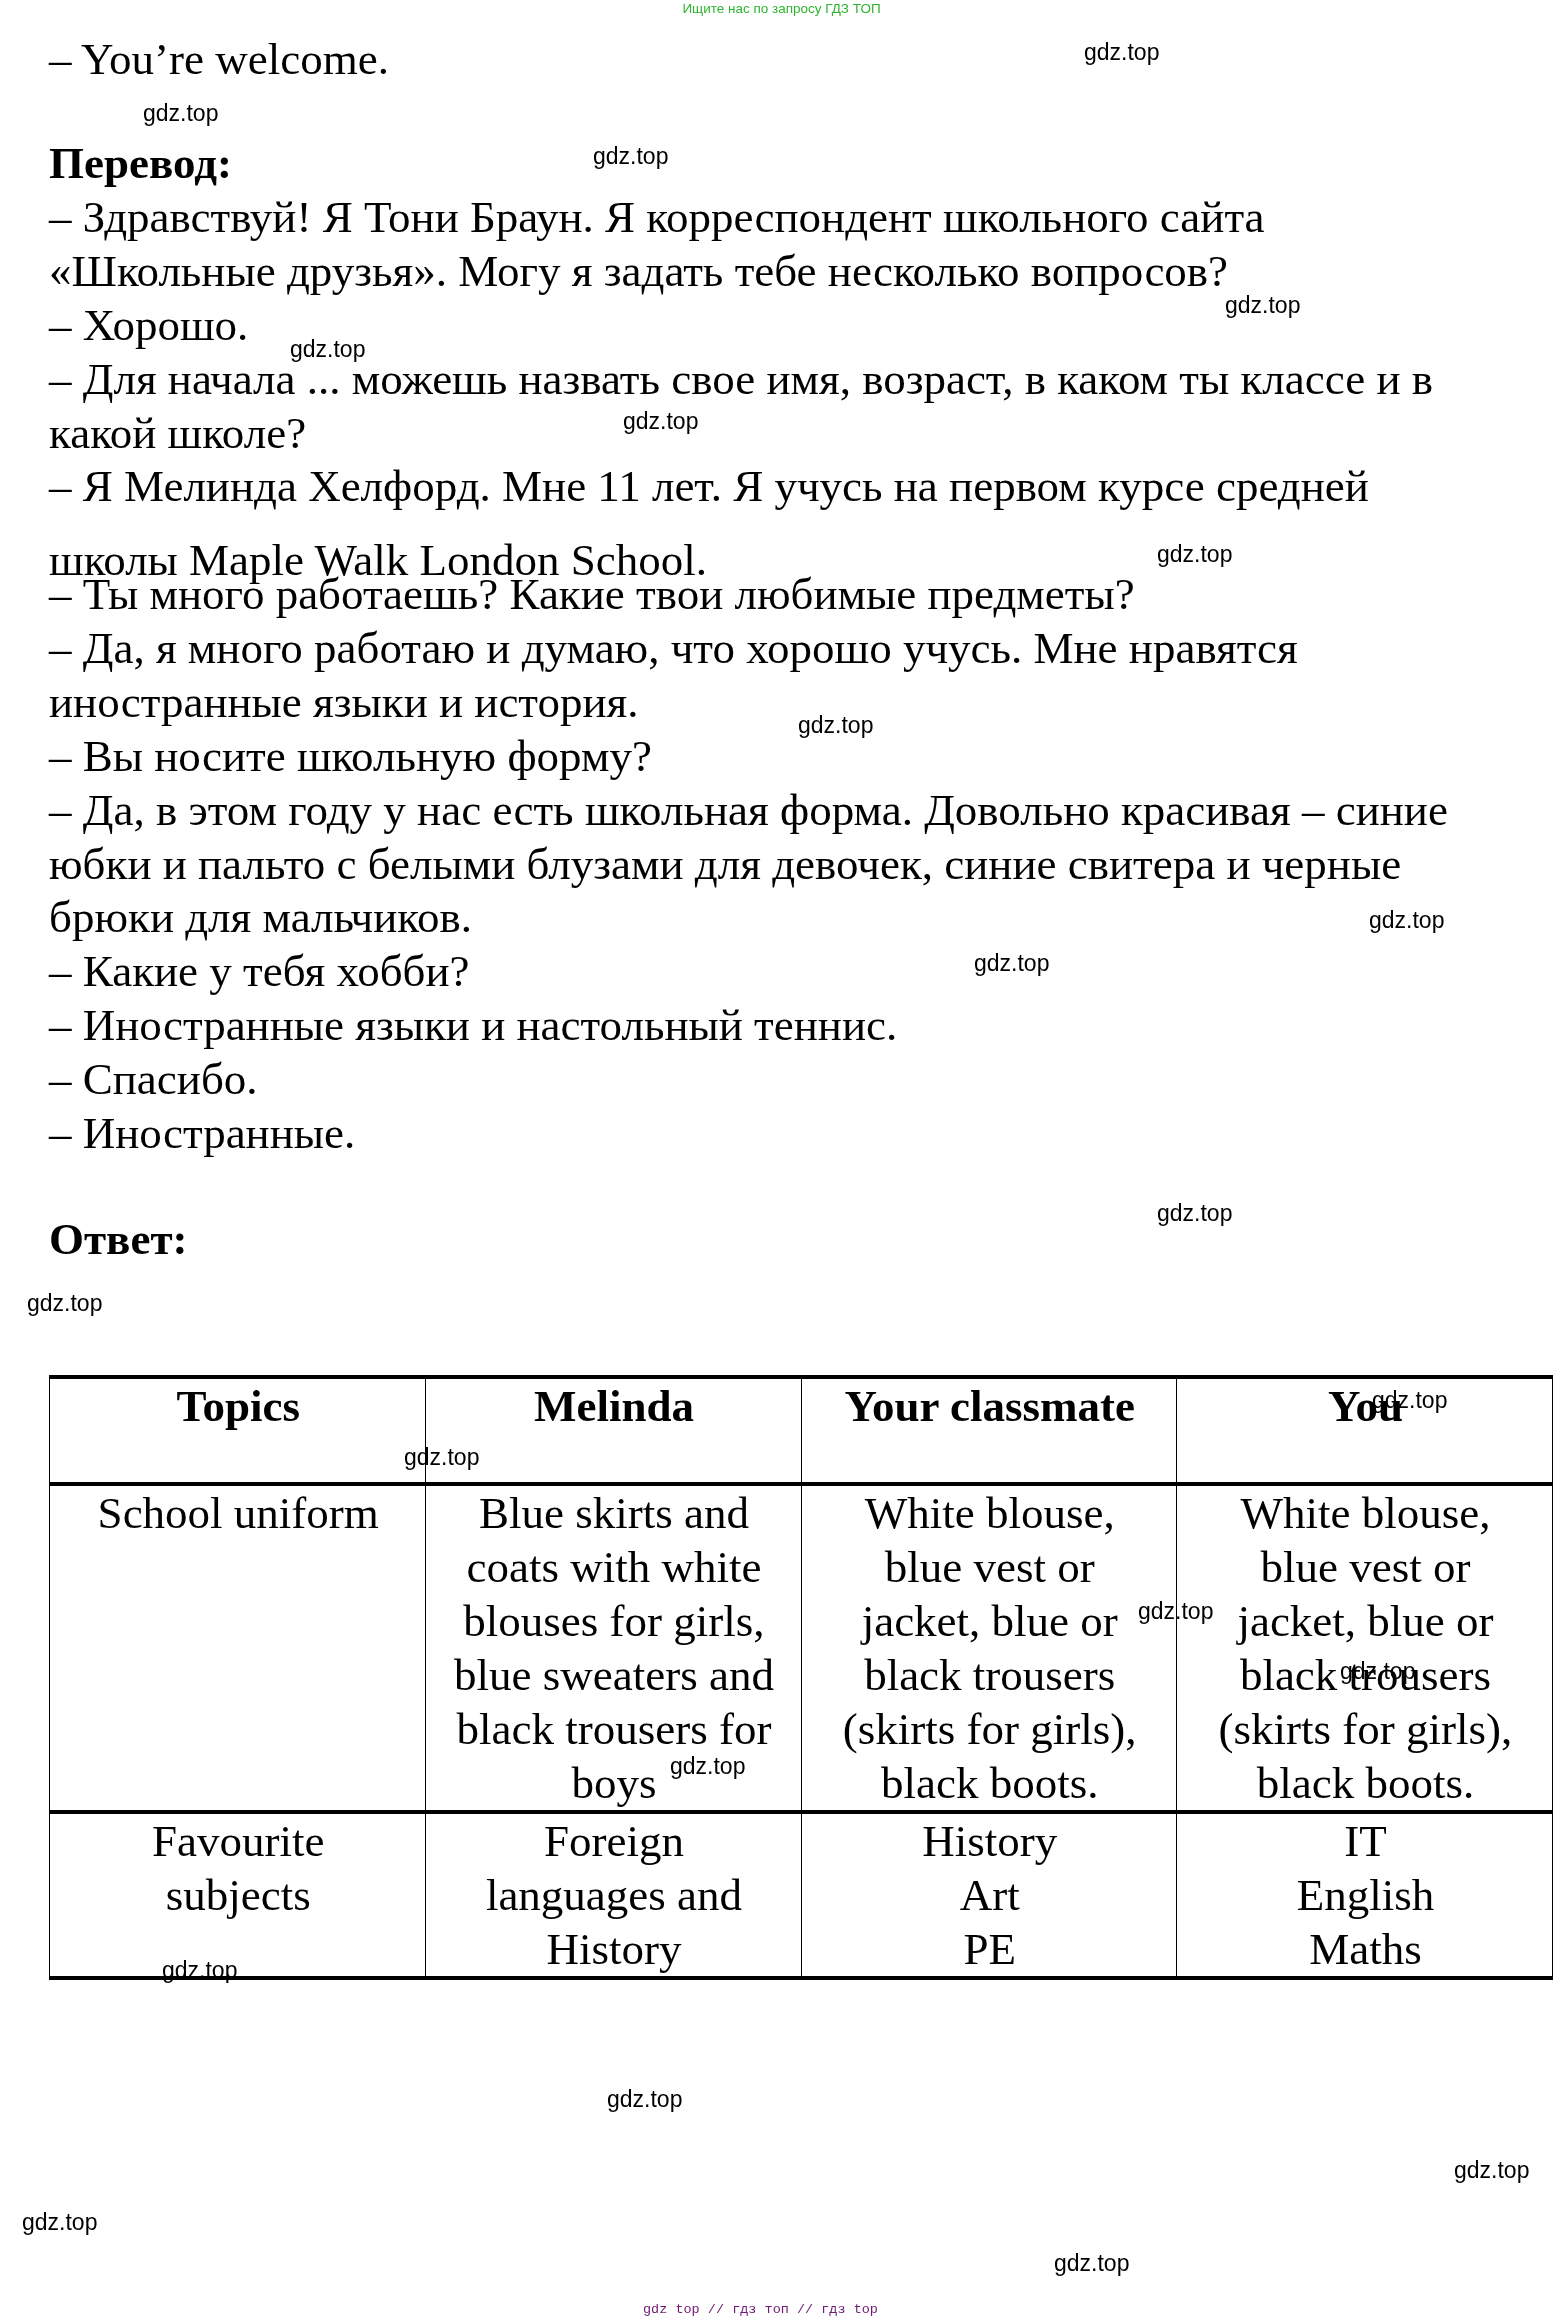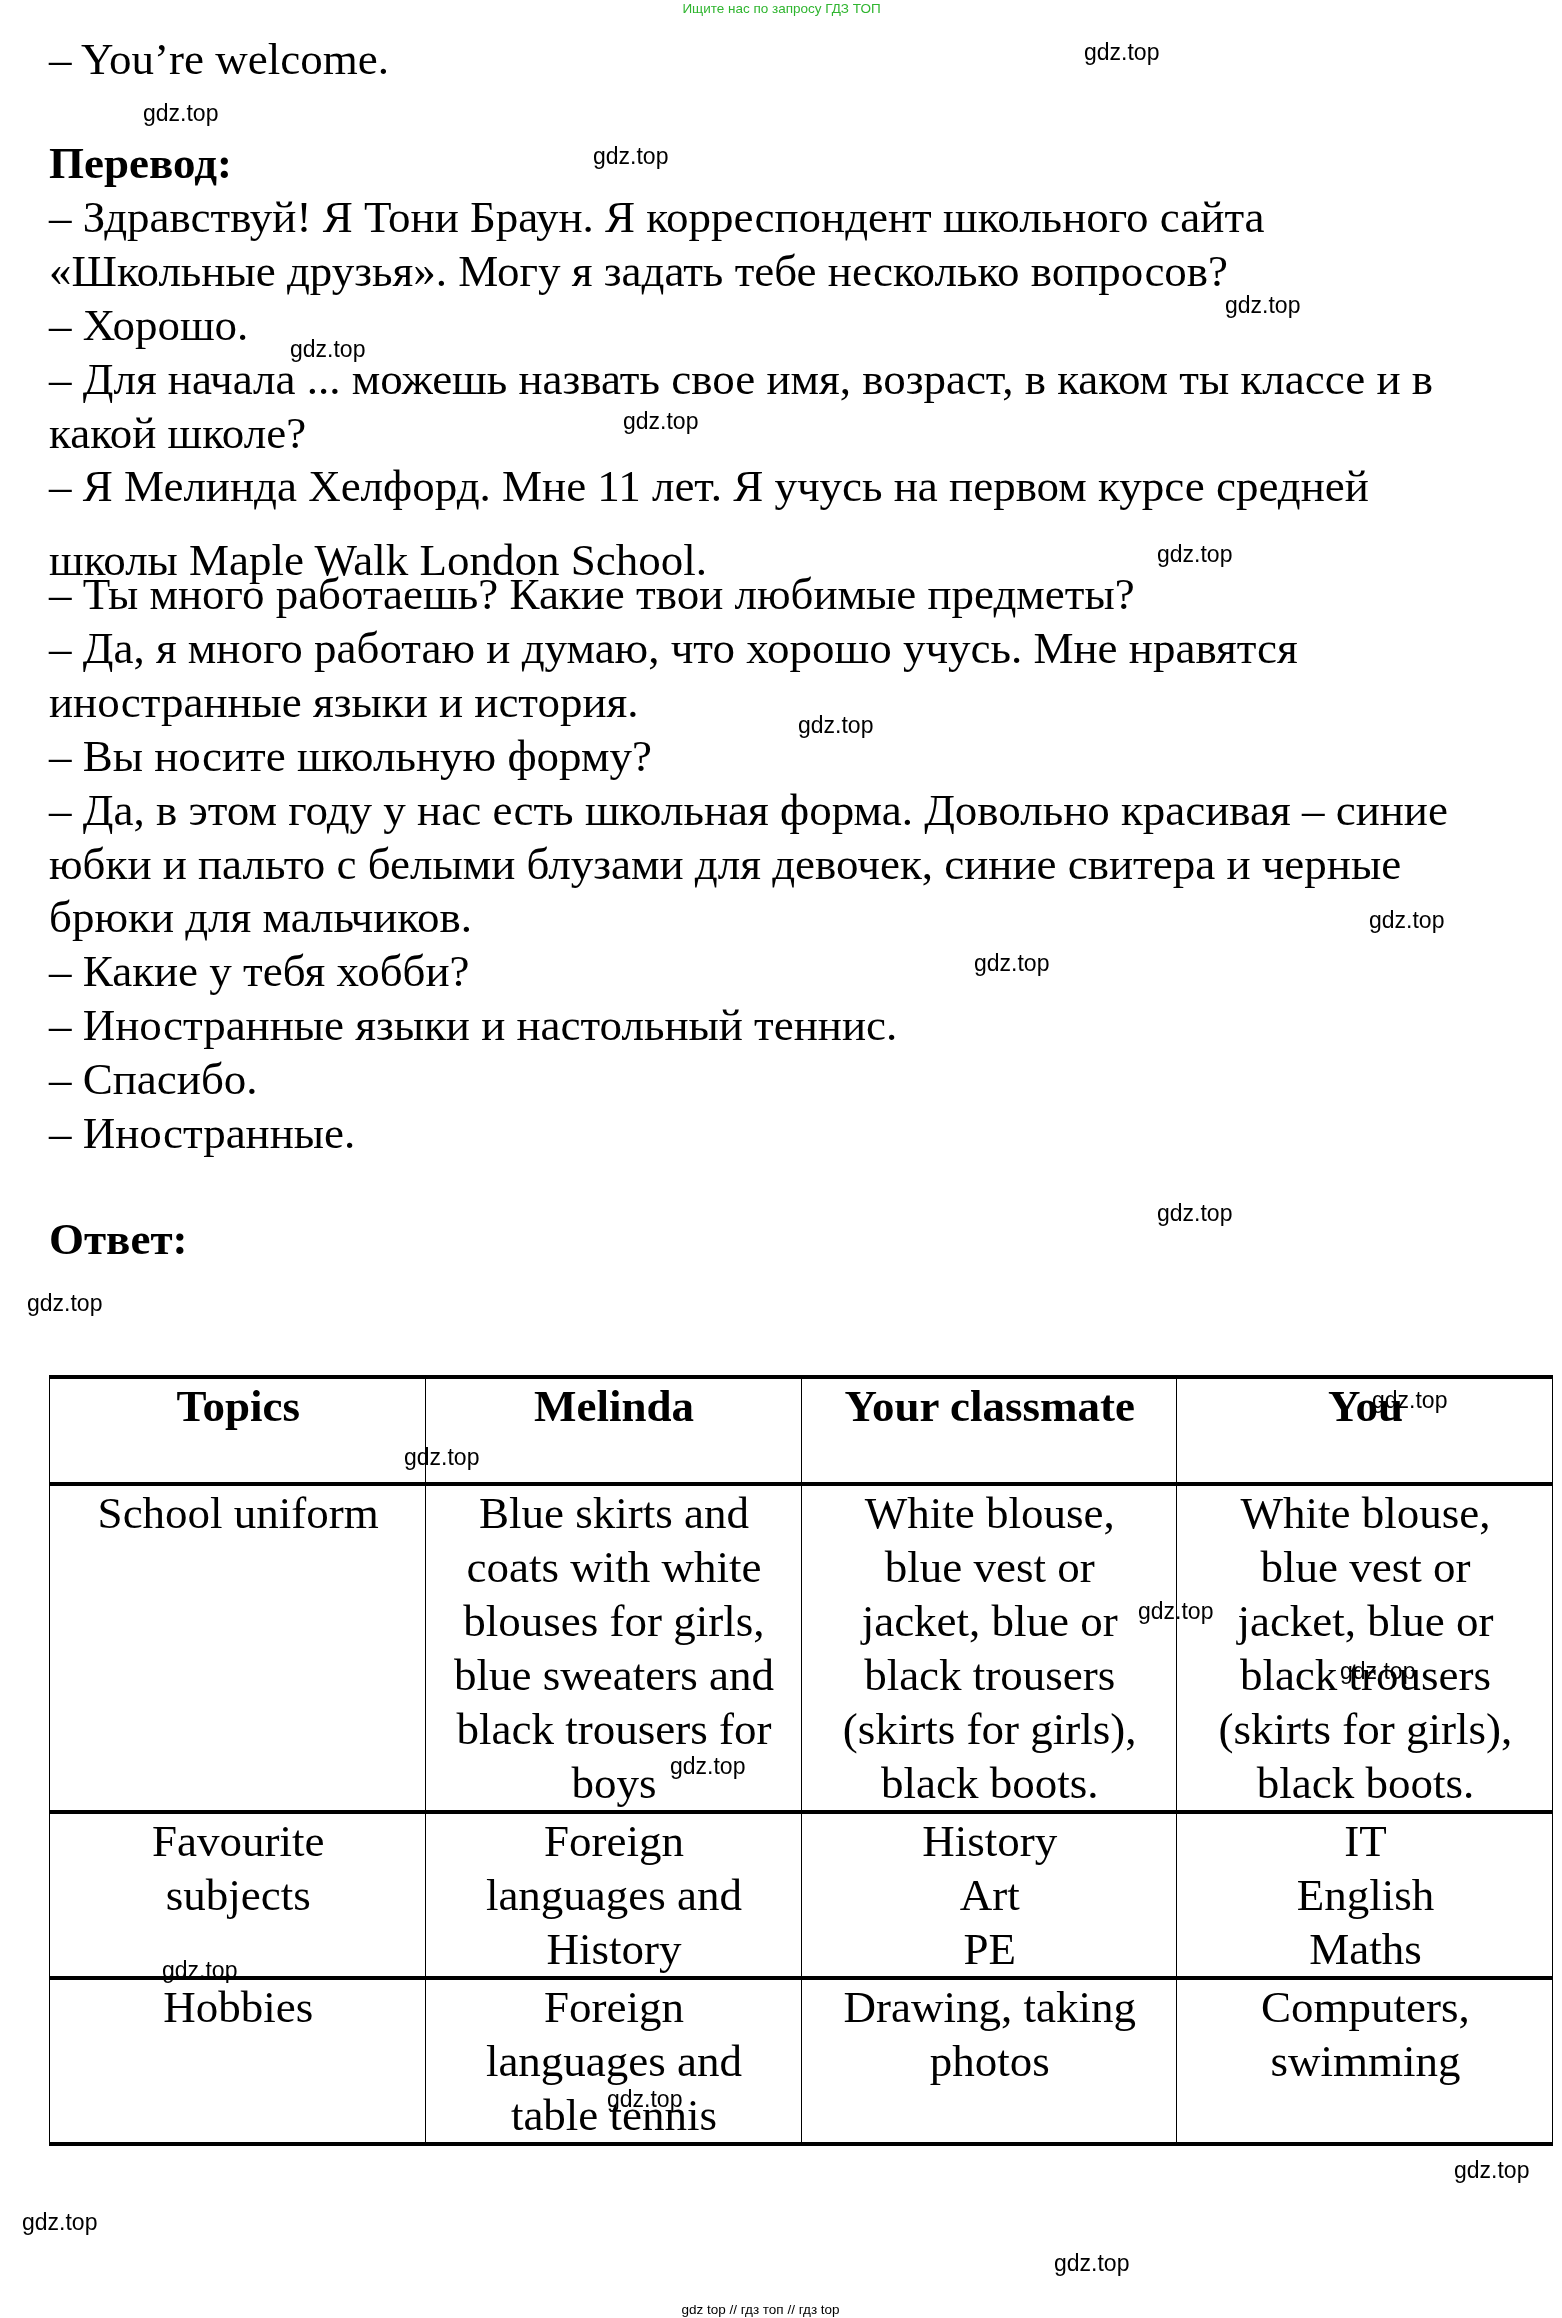--- a/index.html
+++ b/index.html
@@ -1,18 +1,18 @@
 <!DOCTYPE html>
 <html style="font-size:12.7px"><head>
 <meta charset="utf-8">
 <style>
   html,body{margin:0;padding:0;background:#fff;}
   body{width:1563px;height:2319px;position:relative;overflow:hidden;font-family:"Liberation Serif",serif;color:#000;}
   .banner{position:absolute;top:0;left:0;width:1563px;text-align:center;font-family:"Liberation Sans",sans-serif;font-size:13.5px;line-height:17.4px;color:#2fb52f;}
-  .footer{position:absolute;top:2302px;left:0;width:1521px;text-align:center;font-family:Liberation Sans, sans-serif;font-size:13.5px;line-height:16px;color:#000000;}
+  .footer{position:absolute;top:2302px;left:0;width:1521px;text-align:center;font-family:Liberation Mono, monospace;font-size:13.5px;line-height:16px;color:#701a75;}
   .line{position:absolute;left:49px;font-size:45px;line-height:54px;white-space:nowrap;}
   .heading{font-weight:bold;}
   .wm{position:absolute;font-family:"Liberation Sans",sans-serif;font-size:23px;line-height:25px;color:#000;white-space:nowrap;}
   table{position:absolute;left:49px;top:1375px;width:1504px;border-collapse:collapse;table-layout:fixed;}
   td,th{border:1.6px solid #000;vertical-align:top;text-align:center;font-size:45px;line-height:54px;padding:0 14.3px 0 16px;font-weight:normal;}
   thead th{font-weight:bold;height:103px;}
   tr.hrow td,tr.hrow th{border-bottom:4.8px solid #000;}
   table{border-top:4.8px solid #000;border-bottom:4.8px solid #000;}
   .cell-line{display:block;}
 </style>
@@ -100,38 +100,20 @@
           <span class="cell-line">History</span>
           <span class="cell-line">Art</span>
           <span class="cell-line">PE</span>
         </td>
         <td>
           <span class="cell-line">IT</span>
           <span class="cell-line">English</span>
           <span class="cell-line">Maths</span>
         </td>
       </tr>
-      <tr class="hrow">
-        <td style="border-bottom: 4.8px solid rgb(0, 0, 0);">
-          <span class="cell-line">Hobbies</span>
-        </td>
-        <td style="border-bottom: 4.8px solid rgb(0, 0, 0);">
-          <span class="cell-line">Foreign</span>
-          <span class="cell-line">languages and</span>
-          <span class="cell-line">table tennis</span>
-        </td>
-        <td style="border-bottom: 4.8px solid rgb(0, 0, 0);">
-          <span class="cell-line">Drawing, taking</span>
-          <span class="cell-line">photos</span>
-        </td>
-        <td style="border-bottom: 4.8px solid rgb(0, 0, 0);">
-          <span class="cell-line">Computers,</span>
-          <span class="cell-line">swimming</span>
-        </td>
-      </tr>
     </tbody>
 </table>
 
 <div id="watermarks">
     <div class="wm" style="left: 1084px; top: 40px;">gdz.top</div>
     <div class="wm" style="left: 143px; top: 101px;">gdz.top</div>
     <div class="wm" style="left: 593px; top: 144px;">gdz.top</div>
     <div class="wm" style="left: 1225px; top: 293px;">gdz.top</div>
     <div class="wm" style="left: 290px; top: 337px;">gdz.top</div>
     <div class="wm" style="left: 623px; top: 409px;">gdz.top</div>

